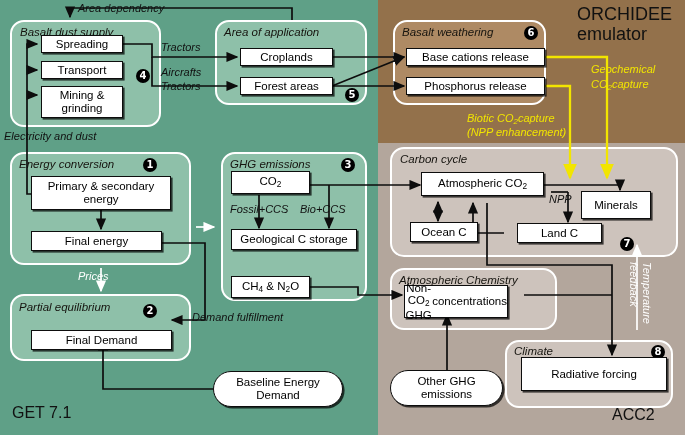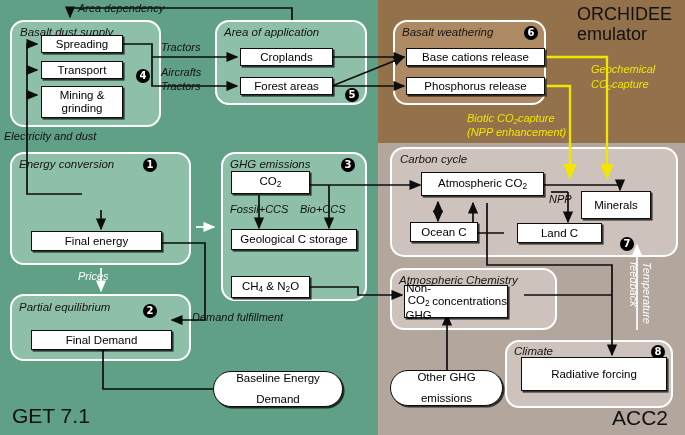--- a/index.html
+++ b/index.html
@@ -27,38 +27,38 @@
     white-space:nowrap;
   }
 
   
   .box{
     position:absolute;background:#ffffff;border:1.6px solid #0d0d0d;
     box-sizing:border-box;display:flex;align-items:center;
     justify-content:center;text-align:center;font-size:11.5px;color:#000;
     line-height:1.12;box-shadow:1.6px 1.6px 0 rgba(0,0,0,0.72);
   }
-  .box.round{border-radius:40px;justify-content:space-between;}
+  .box.round{border-radius:40px;}
 
   
   .bullet{
     position:absolute;width:14px;height:14px;border-radius:50%;
     background:#000;color:#fff;font-size:10px;font-weight:bold;
     display:flex;align-items:center;justify-content:center;
     font-family:"DejaVu Sans", sans-serif;line-height:1;
   }
 
   
   .lbl{position:absolute;font-style:italic;font-size:11px;color:#111;white-space:nowrap;}
   .lbl.white{color:#ffffff;}
   .lbl.yellow{color:#f2e500;}
   .lbl.vert{transform-origin:0 0;}
 
   
-  .caption{position:absolute;font-size:21px;color:#111;white-space:nowrap;}
+  .caption{position:absolute;font-size:16px;color:#111;white-space:nowrap;}
   .caption.big{font-size:18px;line-height:1.12;}
 
   svg.wires{position:absolute;left:0;top:0;width:685px;height:435px;pointer-events:none;}
   sub{font-size:.72em;vertical-align:-.22em;}
 </style>
 </head>
 <body>
 
 <div id="stage">
 
@@ -188,20 +188,24 @@
     <span>Mining &amp;</span>
     <span>grinding</span>
   </div>
 
   <div class="box" style="left:240px;top:48px;width:93px;height:18px;">Croplands</div>
   <div class="box" style="left:240px;top:77px;width:93px;height:18px;">Forest areas</div>
 
   <div class="box" style="left:406px;top:48px;width:139px;height:18px;">Base cations release</div>
   <div class="box" style="left:406px;top:77px;width:139px;height:18px;">Phosphorus release</div>
 
+  <div class="box" style="left:31px;top:176px;width:140px;height:34px;flex-direction:column;">
+    <span>Primary &amp; secondary</span>
+    <span>energy</span>
+  </div>
   <div class="box" style="left:31px;top:231px;width:131px;height:20px;">Final energy</div>
 
   <div class="box" style="left:31px;top:330px;width:141px;height:20px;">Final Demand</div>
 
   <div class="box round" style="left:213px;top:371px;width:130px;height:36px;flex-direction:column;">
     <span>Baseline Energy</span>
     <span>Demand</span>
   </div>
 
   <div class="box" style="left:231px;top:171px;width:79px;height:23px;">

